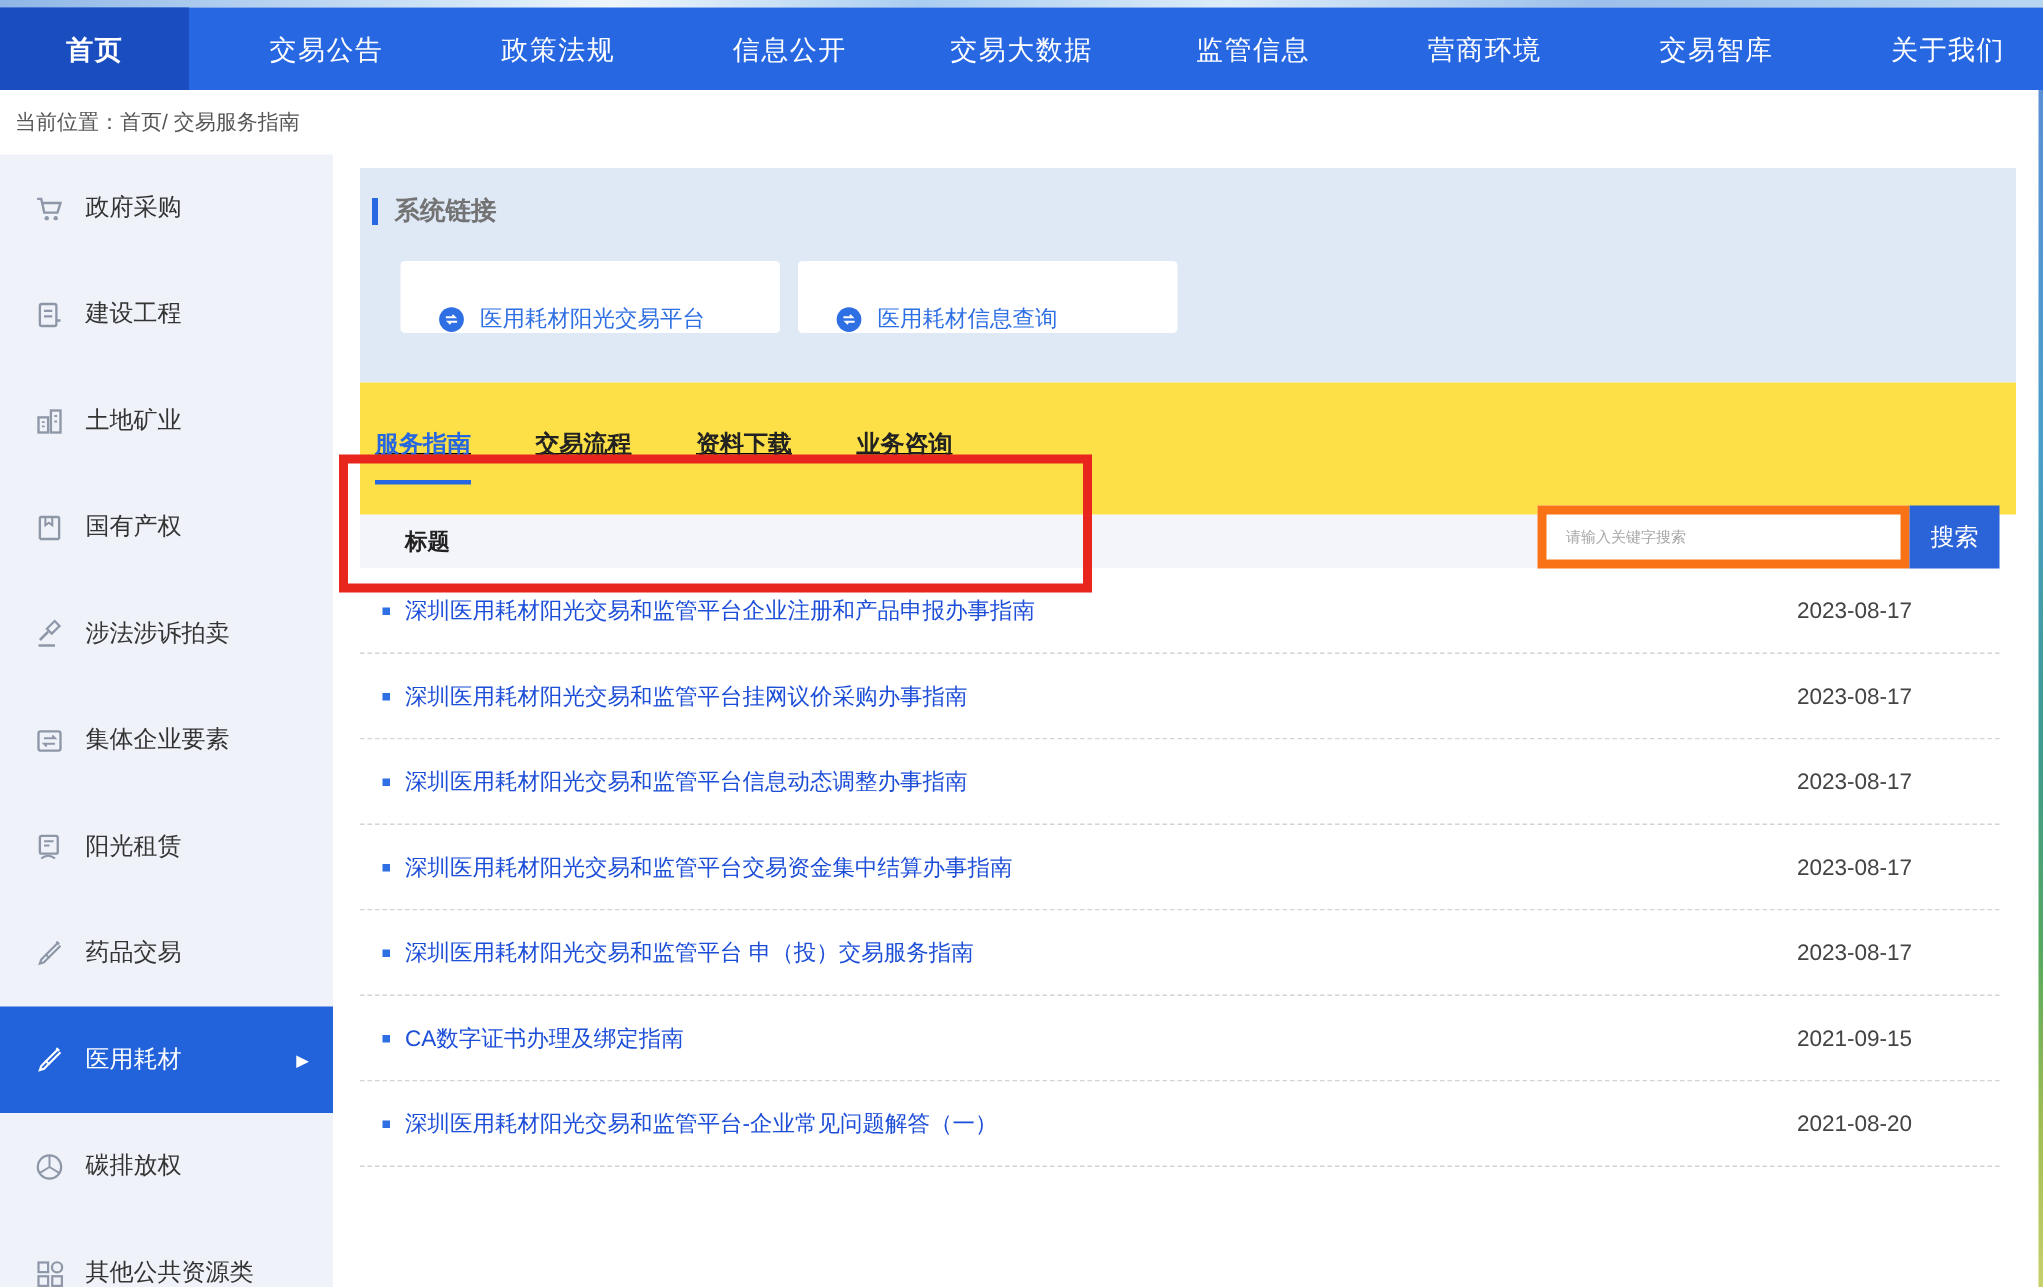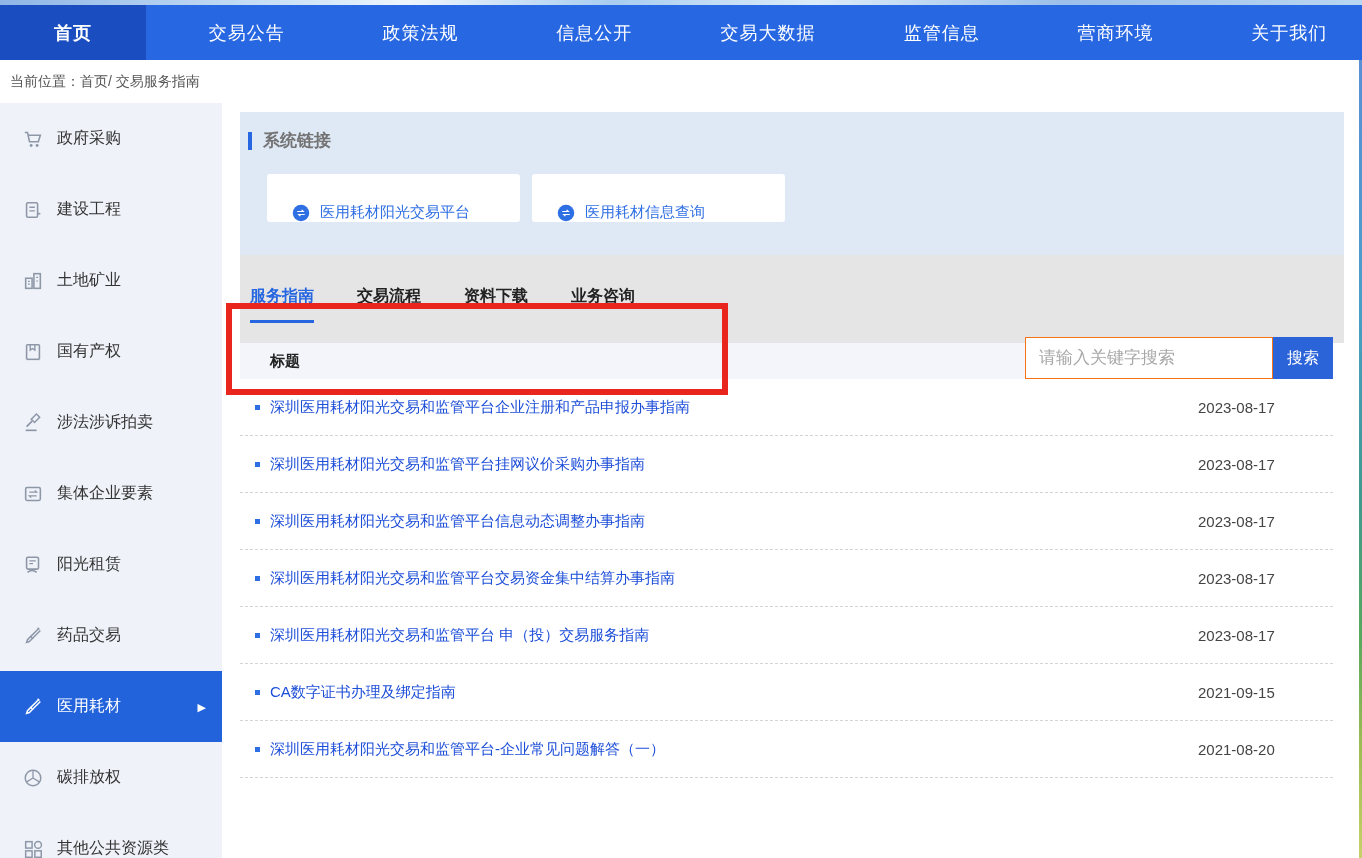--- a/index.html
+++ b/index.html
@@ -50,30 +50,30 @@
     display:flex; align-items:flex-end; gap:10px; padding-left:25px; cursor:pointer; }
   .link-card .icon { width:18px; height:18px; flex:0 0 18px; }
   .link-card .icon svg { width:18px; height:18px; display:block; }
   .link-label { color:#2f6fe4; font-size:15px; }
 
   
   .servnav-strip { margin-top:14px; height:40px; background:#edf1f8;
     display:flex; align-items:center; padding-left:8px; }
 
   
-  .tabs-row { height:88px; background:#e5e5e5; display:flex; align-items:center;
-    gap:43px; padding-left:10px; position:relative; }
+  .tabs-row { height:88px; background:#fde047; display:flex; align-items:center;
+    gap:43px; padding-left:10px; position:relative;text-decoration:underline; }
   .tab { font-size:16px; font-weight:700; color:#222; cursor:pointer;
     padding:10px 0 13px; border-bottom:3px solid transparent; }
   .tab.active { color:#2666e0; border-bottom-color:#2666e0; }
 
   
   .search { position:absolute; top:234px; right:11px; display:flex; align-items:center; }
-  .search input { width:248px; height:42px; border:1px solid #f97316; background:#fff;
-    padding:0 13px; font-size:17px; color:#333; outline:none;
+  .search input { width:248px; height:42px; border:6px solid #f97316; background:#fff;
+    padding:0 13px; font-size:10px; color:#333; outline:none;
     font-family:"Liberation Sans","DejaVu Sans",sans-serif; }
   .search input::placeholder { color:#a8a8a8; }
   .search button { width:60px; height:42px; background:#2b63d9; color:#fff; border:none;
     font-size:16px; cursor:pointer; font-family:"Liberation Sans","DejaVu Sans",sans-serif; }
 
   
   .guide-table { width:1093px; }
   .table-header { height:36px; background:#f3f5fa; display:flex; align-items:center;
     font-size:15px; font-weight:700; color:#222; }
   .th-title { flex:1; padding-left:30px; }
@@ -121,20 +121,23 @@
     </div>
 
     <div class="nav-item">
       <span>监管信息</span>
     </div>
 
     <div class="nav-item">
       <span>营商环境</span>
     </div>
 
+    <div class="nav-item">
+      <span>交易智库</span>
+    </div>
 
     <div class="nav-item">
       <span>关于我们</span>
     </div>
   </div>
 
 <div class="breadcrumb">
   <span>当前位置：首页/ 交易服务指南</span>
 </div>
 

